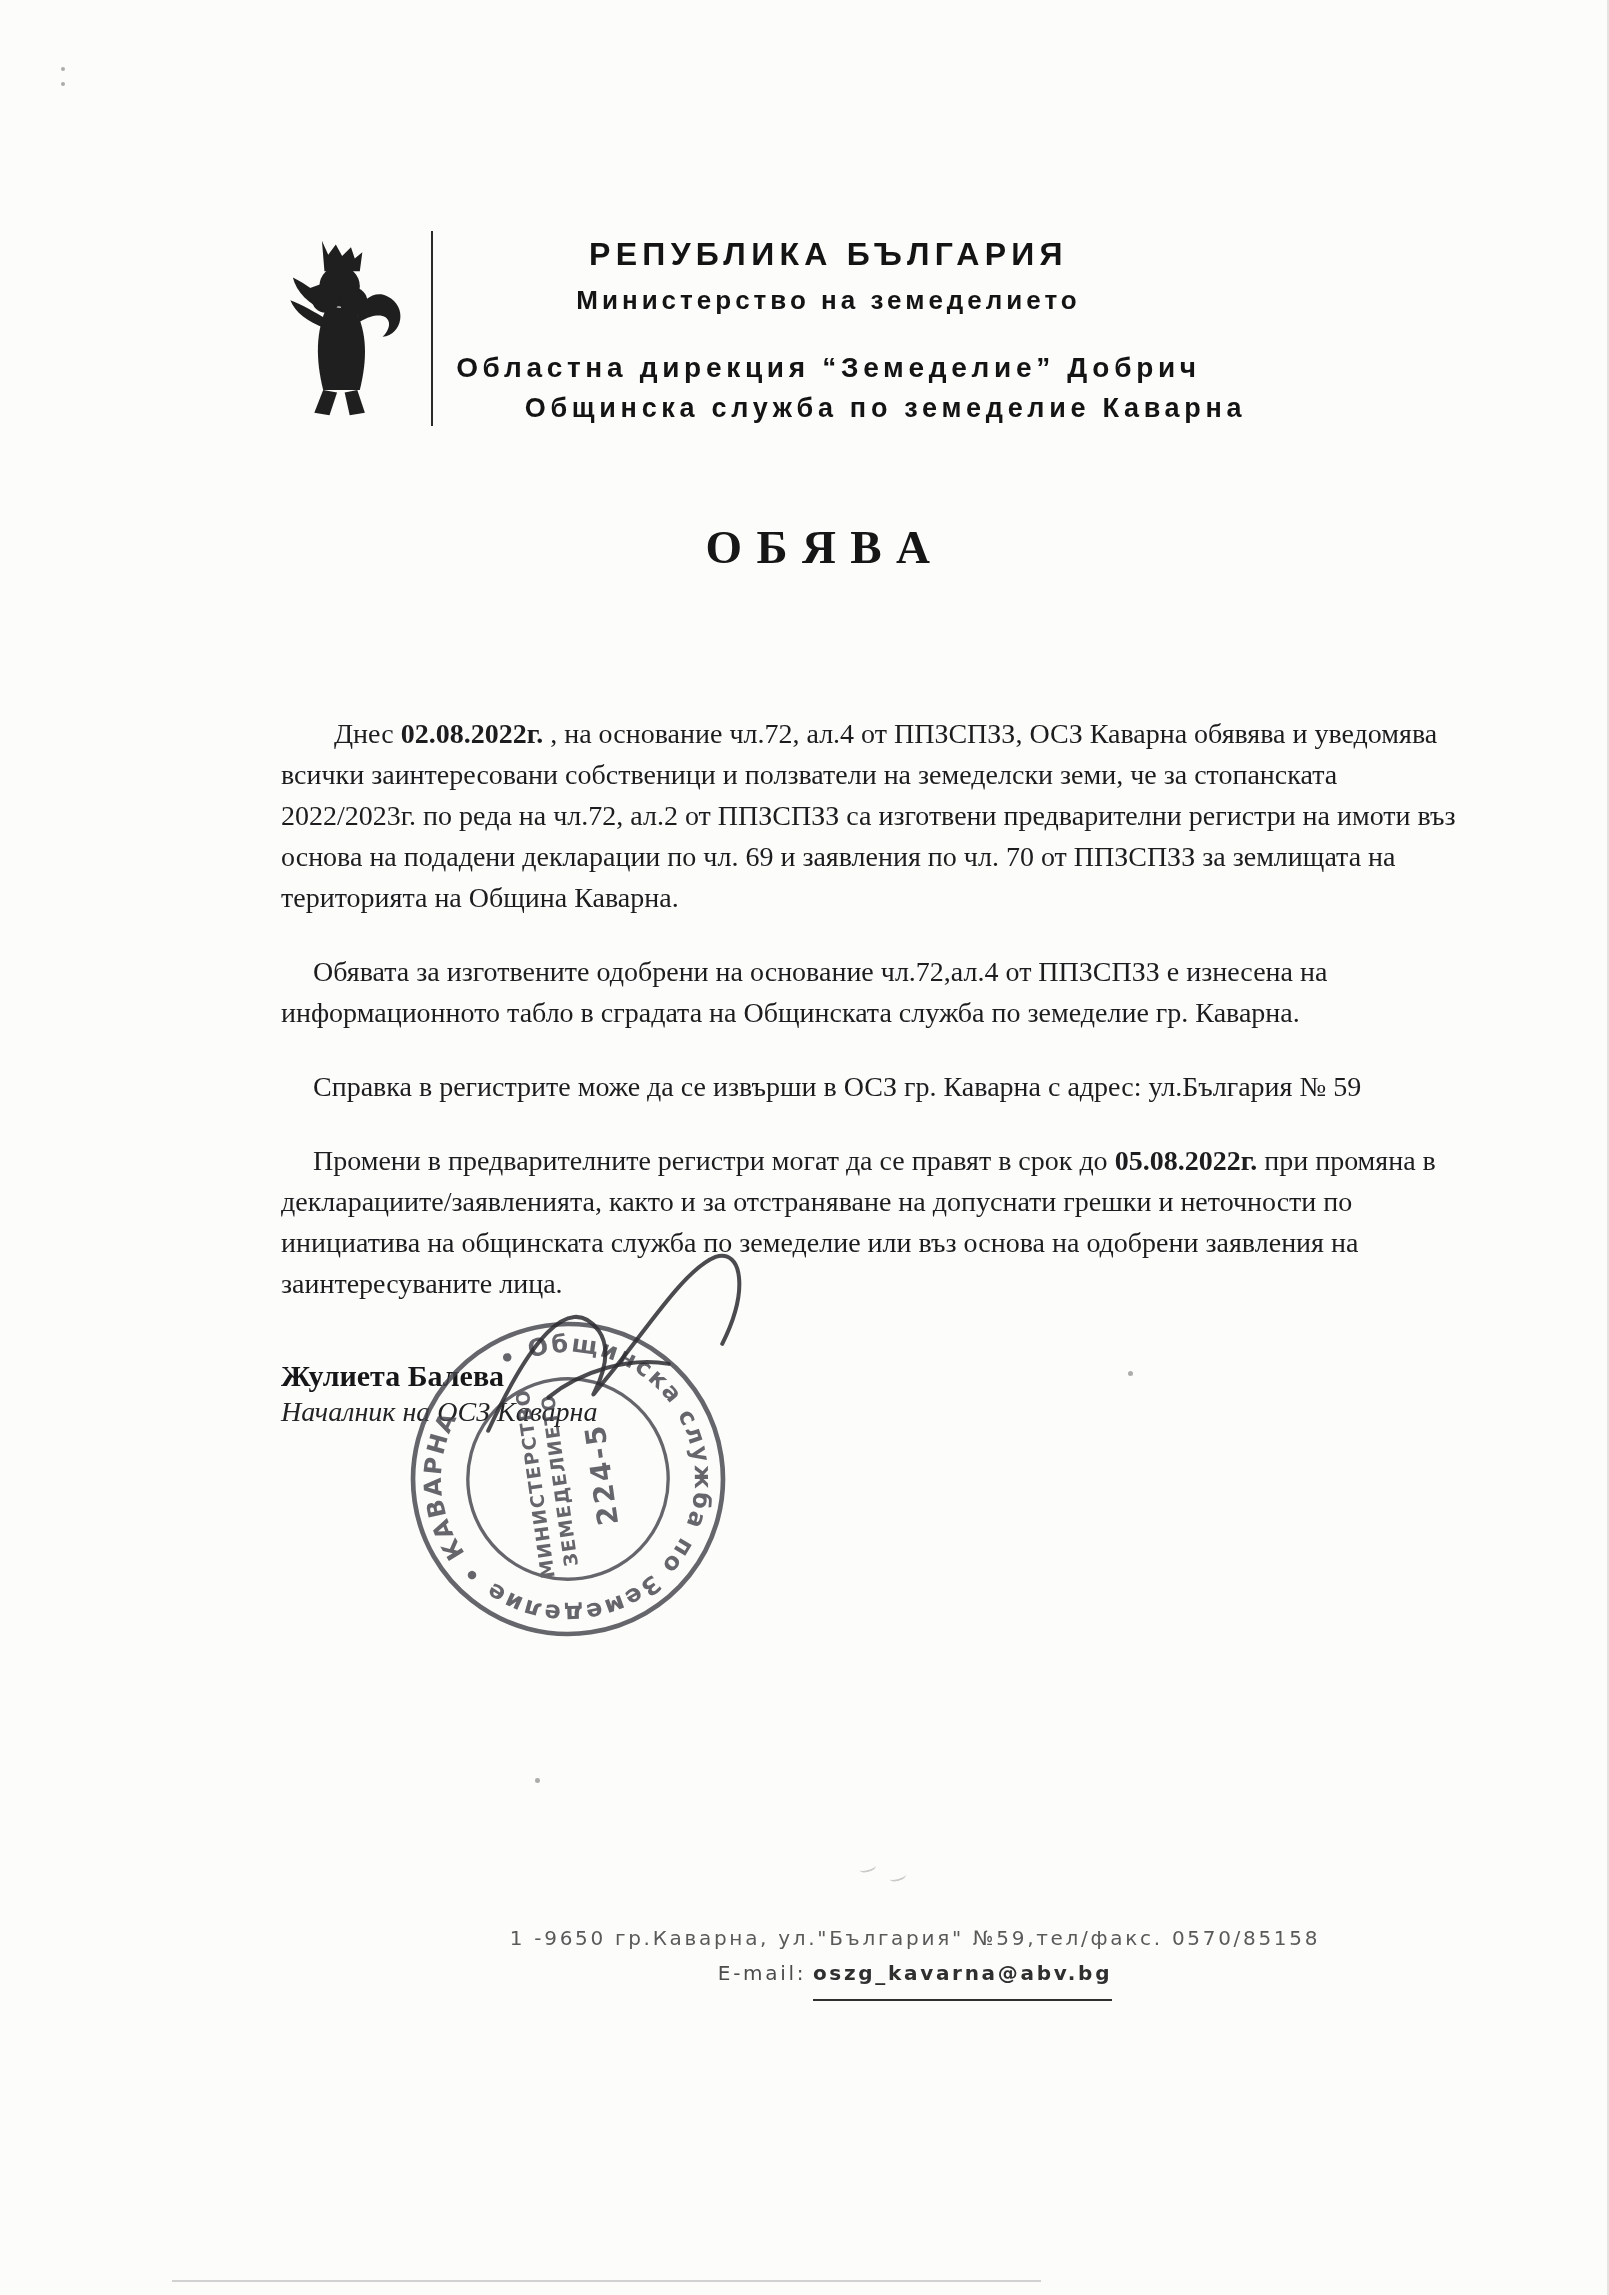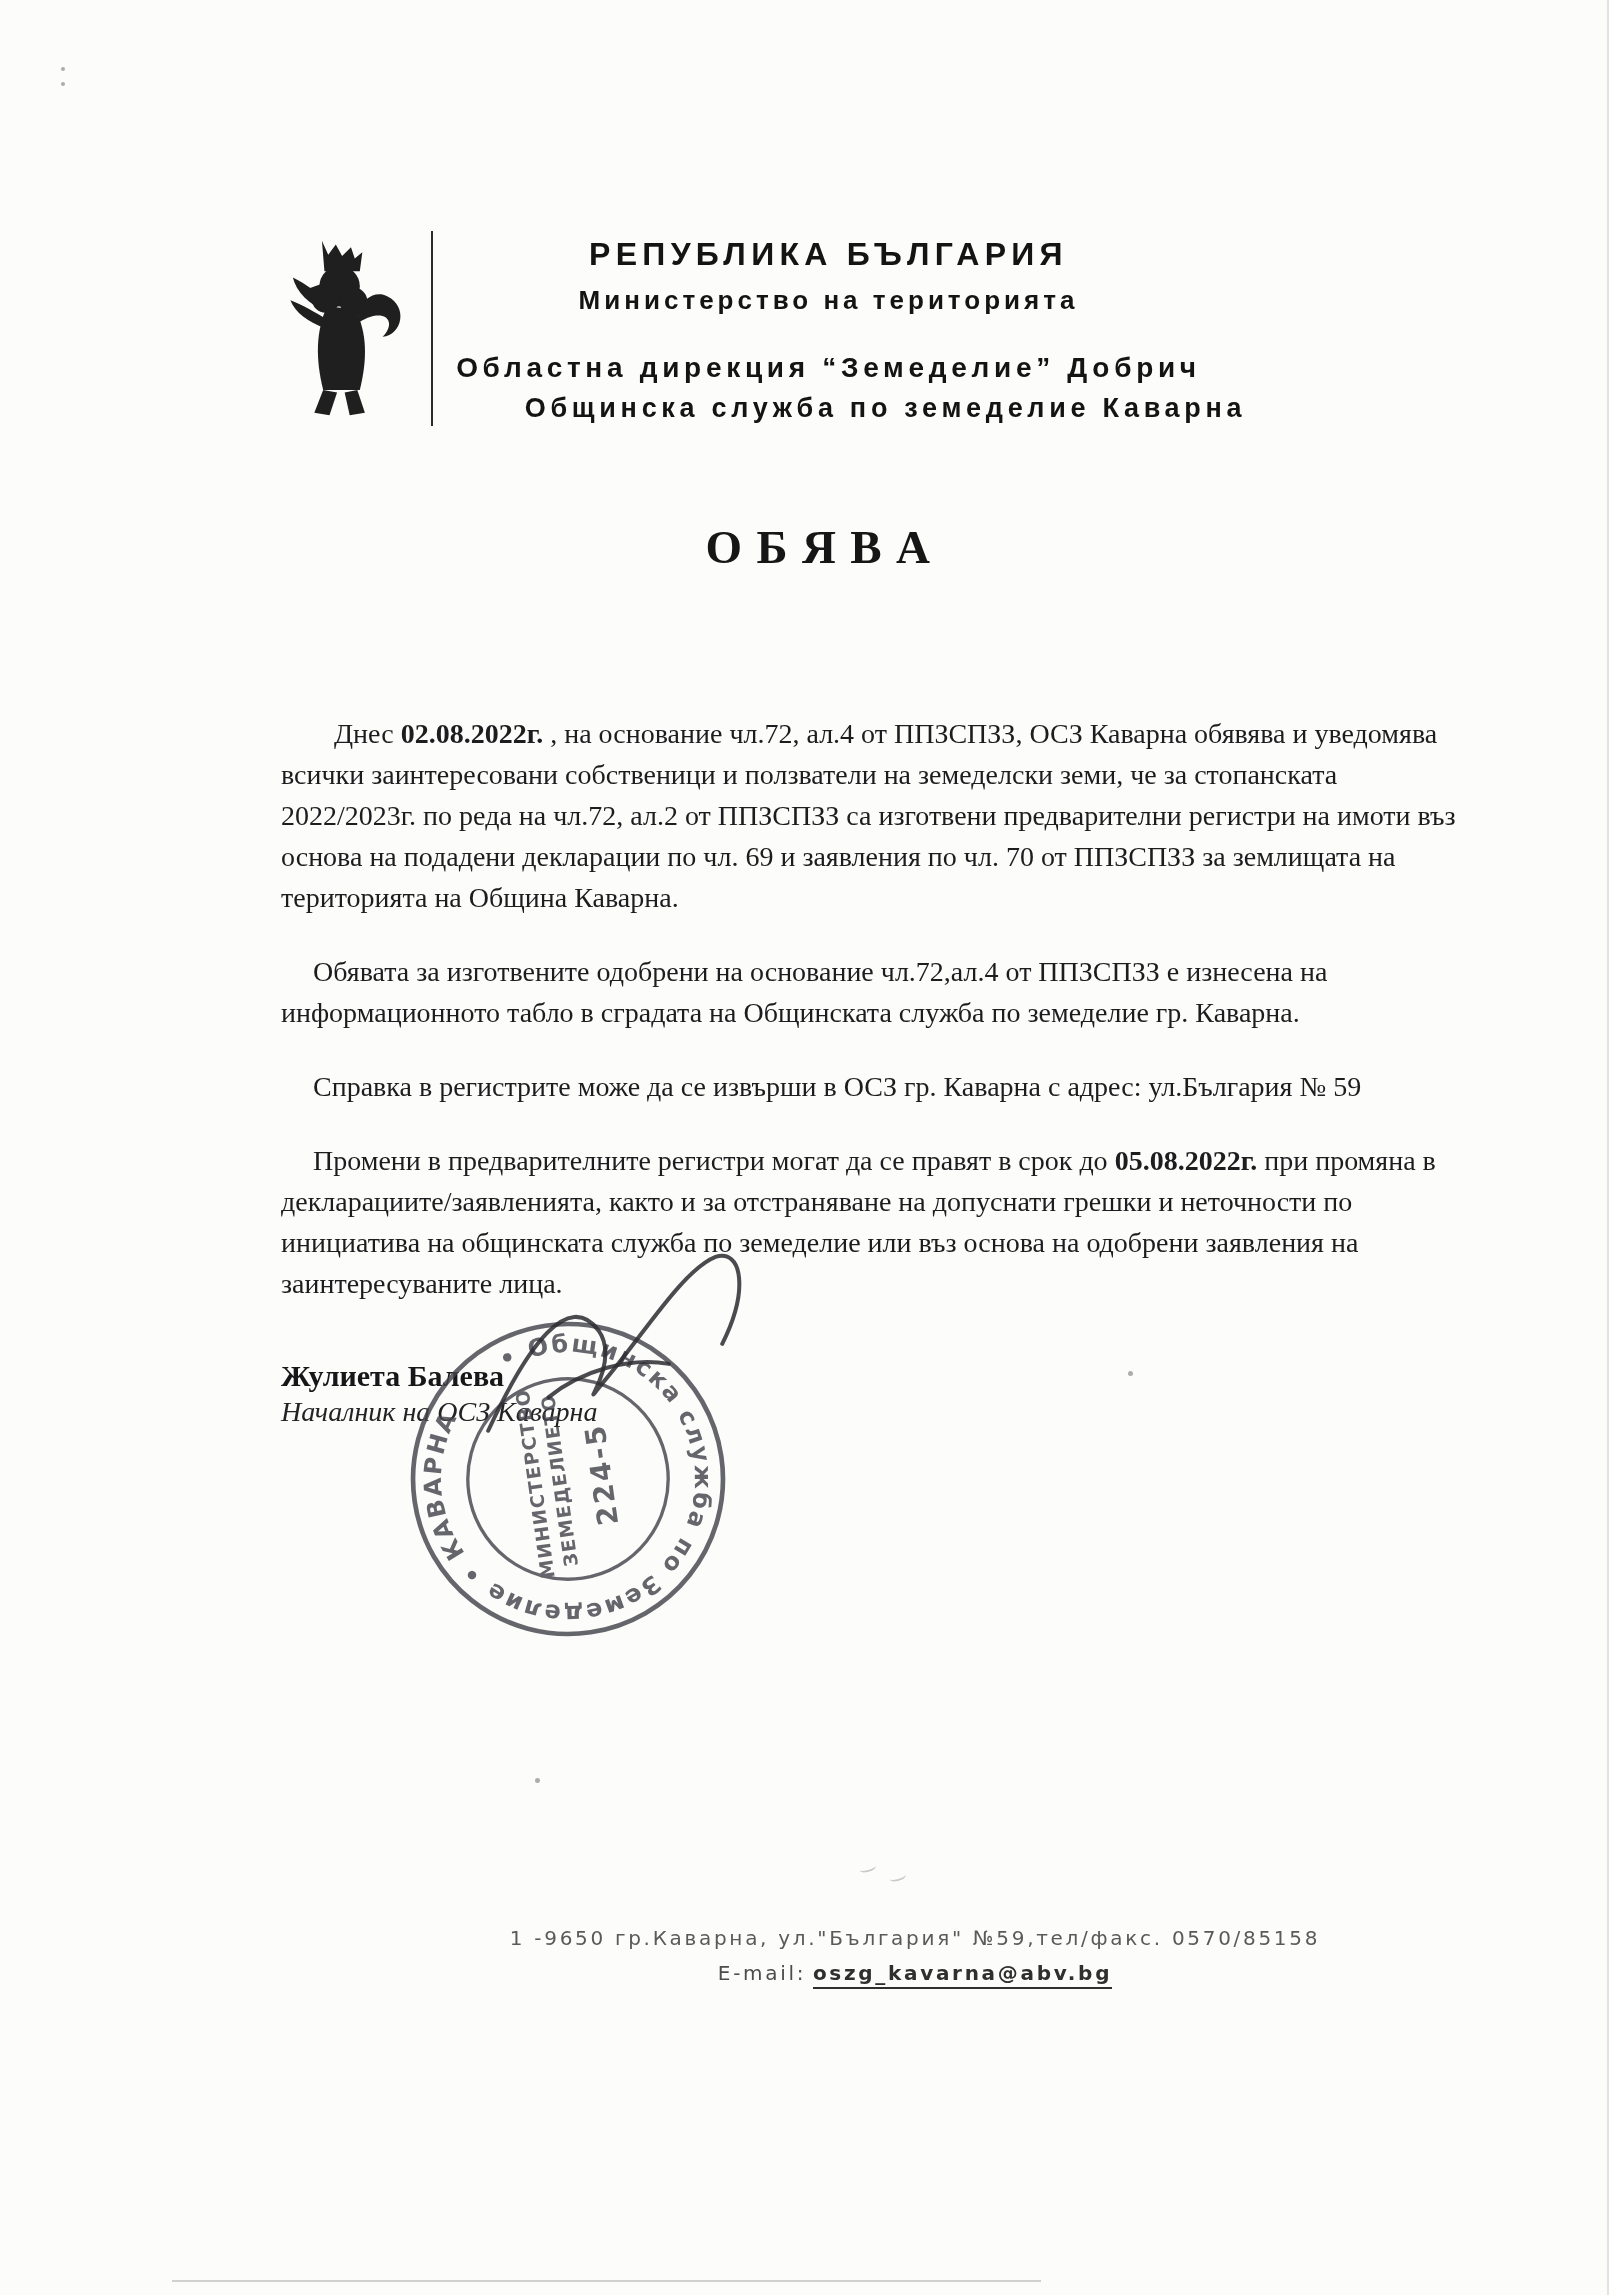--- a/index.html
+++ b/index.html
@@ -51,21 +51,21 @@
 
   .handsig{position:absolute;left:428px;top:1230px;width:428px;height:241px;}
   .handsig path{fill:none;stroke:#2b2b30;stroke-width:6px;stroke-linecap:round;opacity:.85;}
 
   
   .doc-footer{position:absolute;left:0;top:1926px;width:100%;text-align:center;
     transform:translateX(110px);
     font-family:"DejaVu Sans", sans-serif;color:#5a5a5a;}
   .f-line1{font-size:20px;letter-spacing:2.7px;}
   .f-line2{margin-top:10.7px;font-size:20px;letter-spacing:2.7px;color:#4c4c4c;}
-  .email{font-weight:700;color:#2f2f2f;border-bottom:2px solid #2f2f2f;padding-bottom:2px;margin-left:6.7px;}
+  .email{font-weight:700;color:#2f2f2f;border-bottom:2px solid #2f2f2f;padding-bottom:14px;margin-left:6.7px;}
 
   
   .dot{position:absolute;width:4px;height:4px;border-radius:50%;background:#8a8a8a;opacity:.7;}
   .mark{position:absolute;width:17.4px;height:6.7px;border-bottom:2px solid #9a9a9a;border-radius:50%;opacity:.5;transform:rotate(-15deg);}
   .scanline{position:absolute;left:172px;top:2280px;width:869px;height:2px;background:#bfbfbf;opacity:.7;}
   .edge-r{position:absolute;right:0;top:0;width:2.7px;height:100%;background:#e3e3e1;}
 </style>
 </head>
 <body>
 
@@ -81,21 +81,21 @@
       <path d="M34 58 C25 78 25 100 31 124 L60 124 C66 100 66 78 56 60 Z"></path>
       <path d="M33 62 C20 56 10 47 7 35 C17 40 28 48 37 55 Z"></path>
       <path d="M32 75 C19 70 9 63 5 53 C14 56 25 63 34 68 Z"></path>
       <path d="M60 70 C80 58 90 70 78 82 C94 80 98 58 82 50 C72 45 63 52 57 62 Z"></path>
       <path d="M31 124 L24 142 L36 144 L42 126 Z"></path>
       <path d="M58 124 L64 142 L52 144 L48 126 Z"></path>
     </svg>
     <div class="letterhead-divider"></div>
     <div class="letterhead-text">
       <div class="hl1">РЕПУБЛИКА БЪЛГАРИЯ</div>
-      <div class="hl2">Министерство на територията</div>
+      <div class="hl2">Министерство на земеделието</div>
       <div class="hl3">Областна дирекция “Земеделие” Добрич</div>
       <div class="hl4">Общинска служба по земеделие Каварна</div>
     </div>
   </header>
 
   <h1 class="doc-title">О Б Я В А</h1>
 
   <main class="doc-body">
     <p class="para indent-lg"><span>Днес </span><b>02.08.2022г.</b><span> , на основание чл.72, ал.4 от ППЗСПЗЗ, ОСЗ Каварна обявява и уведомява всички заинтересовани собственици и ползватели на земеделски земи, че за стопанската 2022/2023г. по реда на чл.72, ал.2 от ППЗСПЗЗ са изготвени предварителни регистри на имоти въз основа на подадени декларации по чл. 69 и заявления по чл. 70 от ППЗСПЗЗ за землищата на територията на Община Каварна.</span></p>
     <p class="para">Обявата за изготвените одобрени на основание чл.72,ал.4 от ППЗСПЗЗ е изнесена на информационното табло в сградата на Общинската служба по земеделие гр. Каварна.</p>

